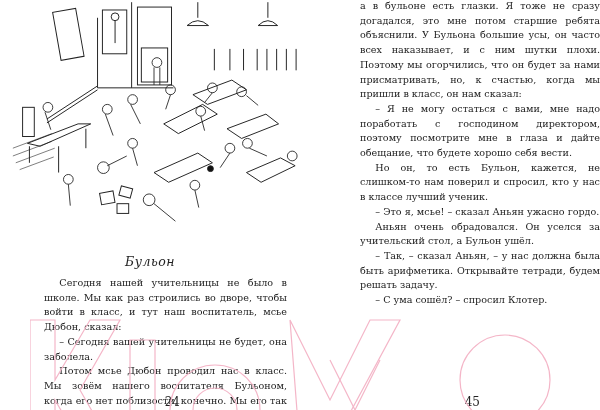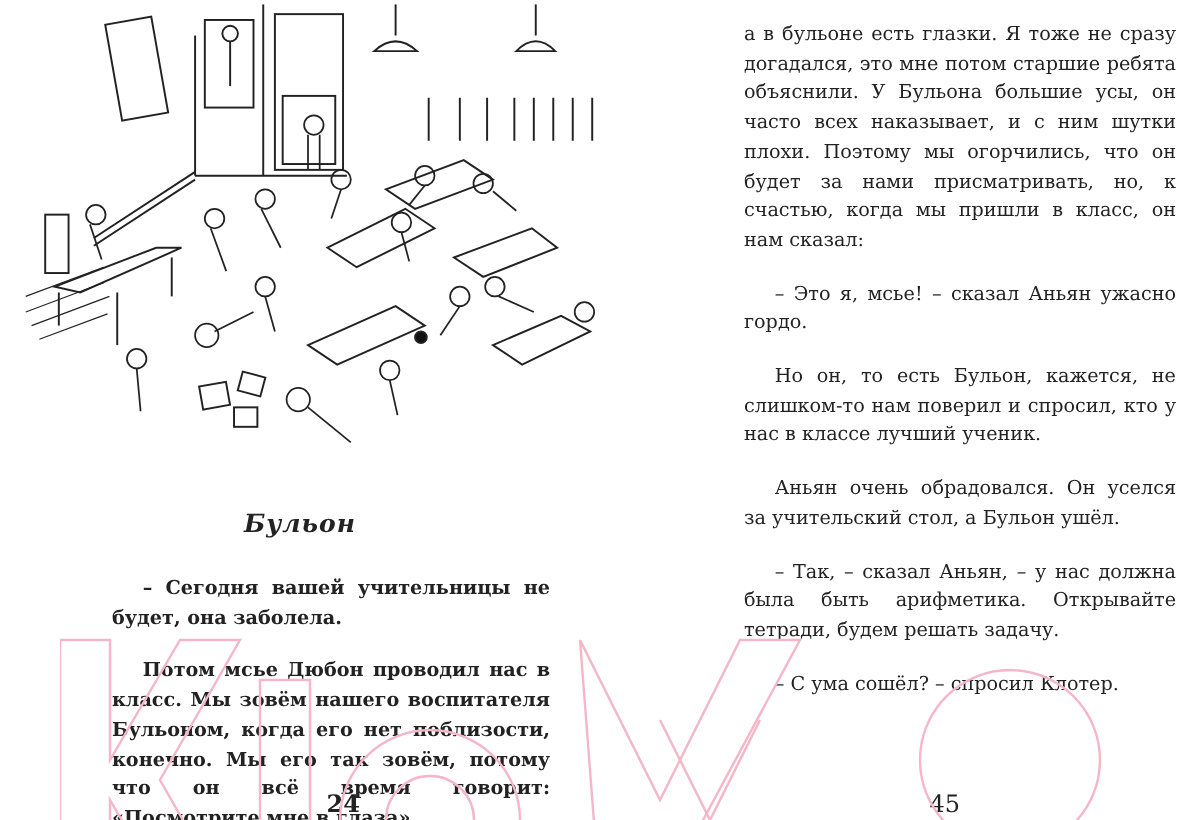--- a/index.html
+++ b/index.html
@@ -1,25 +1,25 @@
 <!DOCTYPE html>
 <html><head>
 <meta charset="utf-8">
 <style>
   html,body{margin:0;padding:0;background:#fff;}
   body{width:600px;height:410px;overflow:hidden;position:relative;font-family:"DejaVu Serif","Liberation Serif",serif;color:#222;}
   .page{position:absolute;top:0;height:410px;}
-  .left{left:0;width:300px;font-weight:bold;}
+  .left{left:0;width:300px;}
   .right{left:300px;width:300px;}
   .illus{position:absolute;left:8px;top:0;width:292px;height:238px;}
   .title{position:absolute;left:0;width:300px;top:254px;text-align:center;font-style:italic;font-size:12.5px;letter-spacing:.5px;}
   .text{position:absolute;font-size:9.6px;line-height:14.7px;text-align:justify;}
   .left .text{left:44px;width:243px;top:276px;}
   .right .text{left:60px;width:240px;top:-1px;}
-  .text p{margin:12px;text-indent:1.6em;}
+  .text p{margin:0;text-indent:1.6em;}
   .text p.noind{text-indent:0;}
   .pagenum{position:absolute;top:395px;font-size:12px;width:30px;text-align:right;}
   .left .pagenum{left:150px;}
   .right .pagenum{left:150px;}
   .wm{position:absolute;pointer-events:none;}
 </style>
 </head>
 <body>
 
 <div class="page left">
@@ -98,32 +98,34 @@
     <rect x="112" y="207" width="12" height="10"></rect>
 
     <circle cx="208" cy="171" r="3" fill="#111"></circle>
 
     <path d="M5 150 l40 -15 M5 158 l40 -15 M8 165 l40 -15 M12 172 l35 -13" stroke-width="0.6"></path>
   </svg>
 
   <div class="title">Бульон</div>
 
   <div class="text">
+    <p>Сегодня нашей учительницы не было в школе. Мы как раз строились во дворе, чтобы войти в класс, и тут наш воспитатель, мсье Дюбон, сказал:</p>
     <p>– Сегодня вашей учительницы не будет, она заболела.</p>
     <p>Потом мсье Дюбон проводил нас в класс. Мы зовём нашего воспитателя Бульоном, когда его нет поблизости, конечно. Мы его так зовём, потому что он всё время говорит: «Посмотрите мне в глаза»,</p>
   </div>
 
   <div class="pagenum">24</div>
 </div>
 
 <div class="page right">
   <div class="text">
     <p class="noind">а в бульоне есть глазки. Я тоже не сразу догадался, это мне потом старшие ребята объяснили. У Бульона большие усы, он часто всех наказывает, и с ним шутки плохи. Поэтому мы огорчились, что он будет за нами присматривать, но, к счастью, когда мы пришли в класс, он нам сказал:</p>
+    <p>– Я не могу остаться с вами, мне надо поработать с господином директором, поэтому посмотрите мне в глаза и дайте обещание, что будете хорошо себя вести.</p>
+    <p>Но он, то есть Бульон, кажется, не слишком-то нам поверил и спросил, кто у нас в классе лучший ученик.</p>
     <p>– Это я, мсье! – сказал Аньян ужасно гордо.</p>
-    <p>Но он, то есть Бульон, кажется, не слишком-то нам поверил и спросил, кто у нас в классе лучший ученик.</p>
     <p>Аньян очень обрадовался. Он уселся за учительский стол, а Бульон ушёл.</p>
     <p>– Так, – сказал Аньян, – у нас должна была быть арифметика. Открывайте тетради, будем решать задачу.</p>
     <p>– С ума сошёл? – спросил Клотер.</p>
 
   </div>
   <div class="pagenum">45</div>
 </div>
 
 <svg class="wm" style="left:30px;top:240px;width:570px;height:170px;" viewBox="0 0 570 170" fill="none" stroke="#f4b6c8" stroke-width="1.2">
   <path d="M0 80 h25 v60 l35 -60 h30 l-40 70 l40 70 h-30 l-35 -60 v60 h-25 Z"></path>

